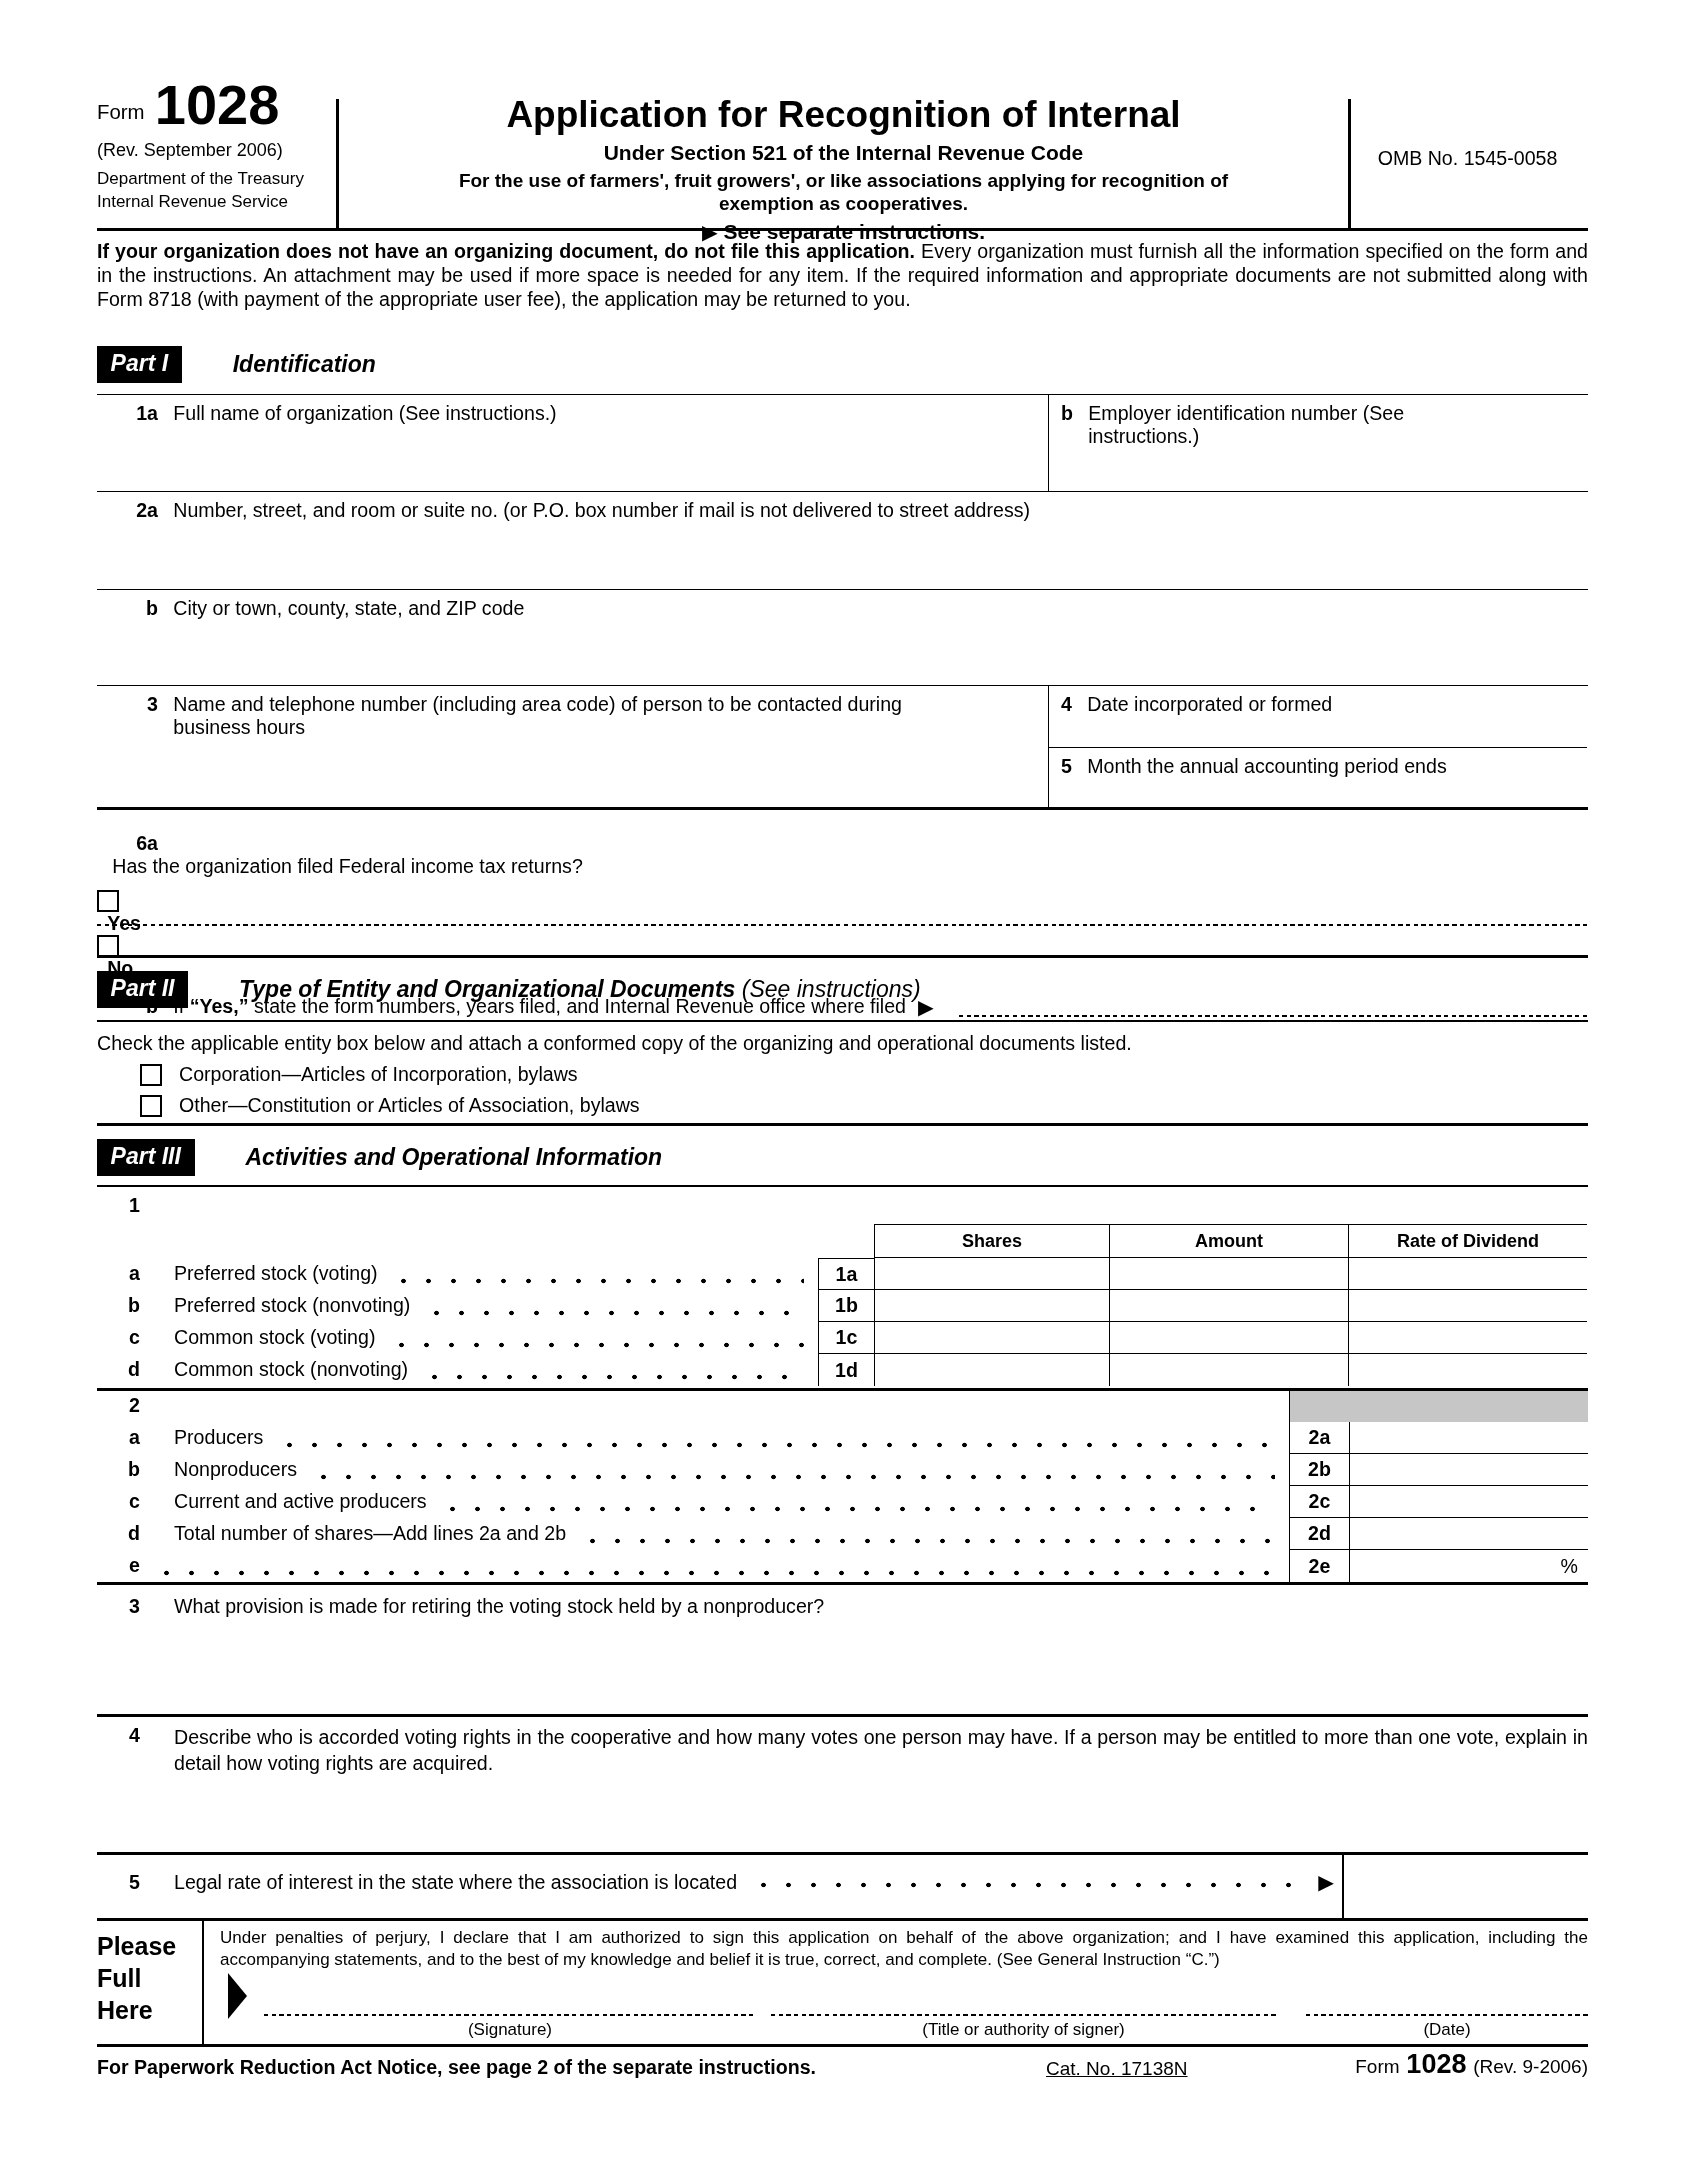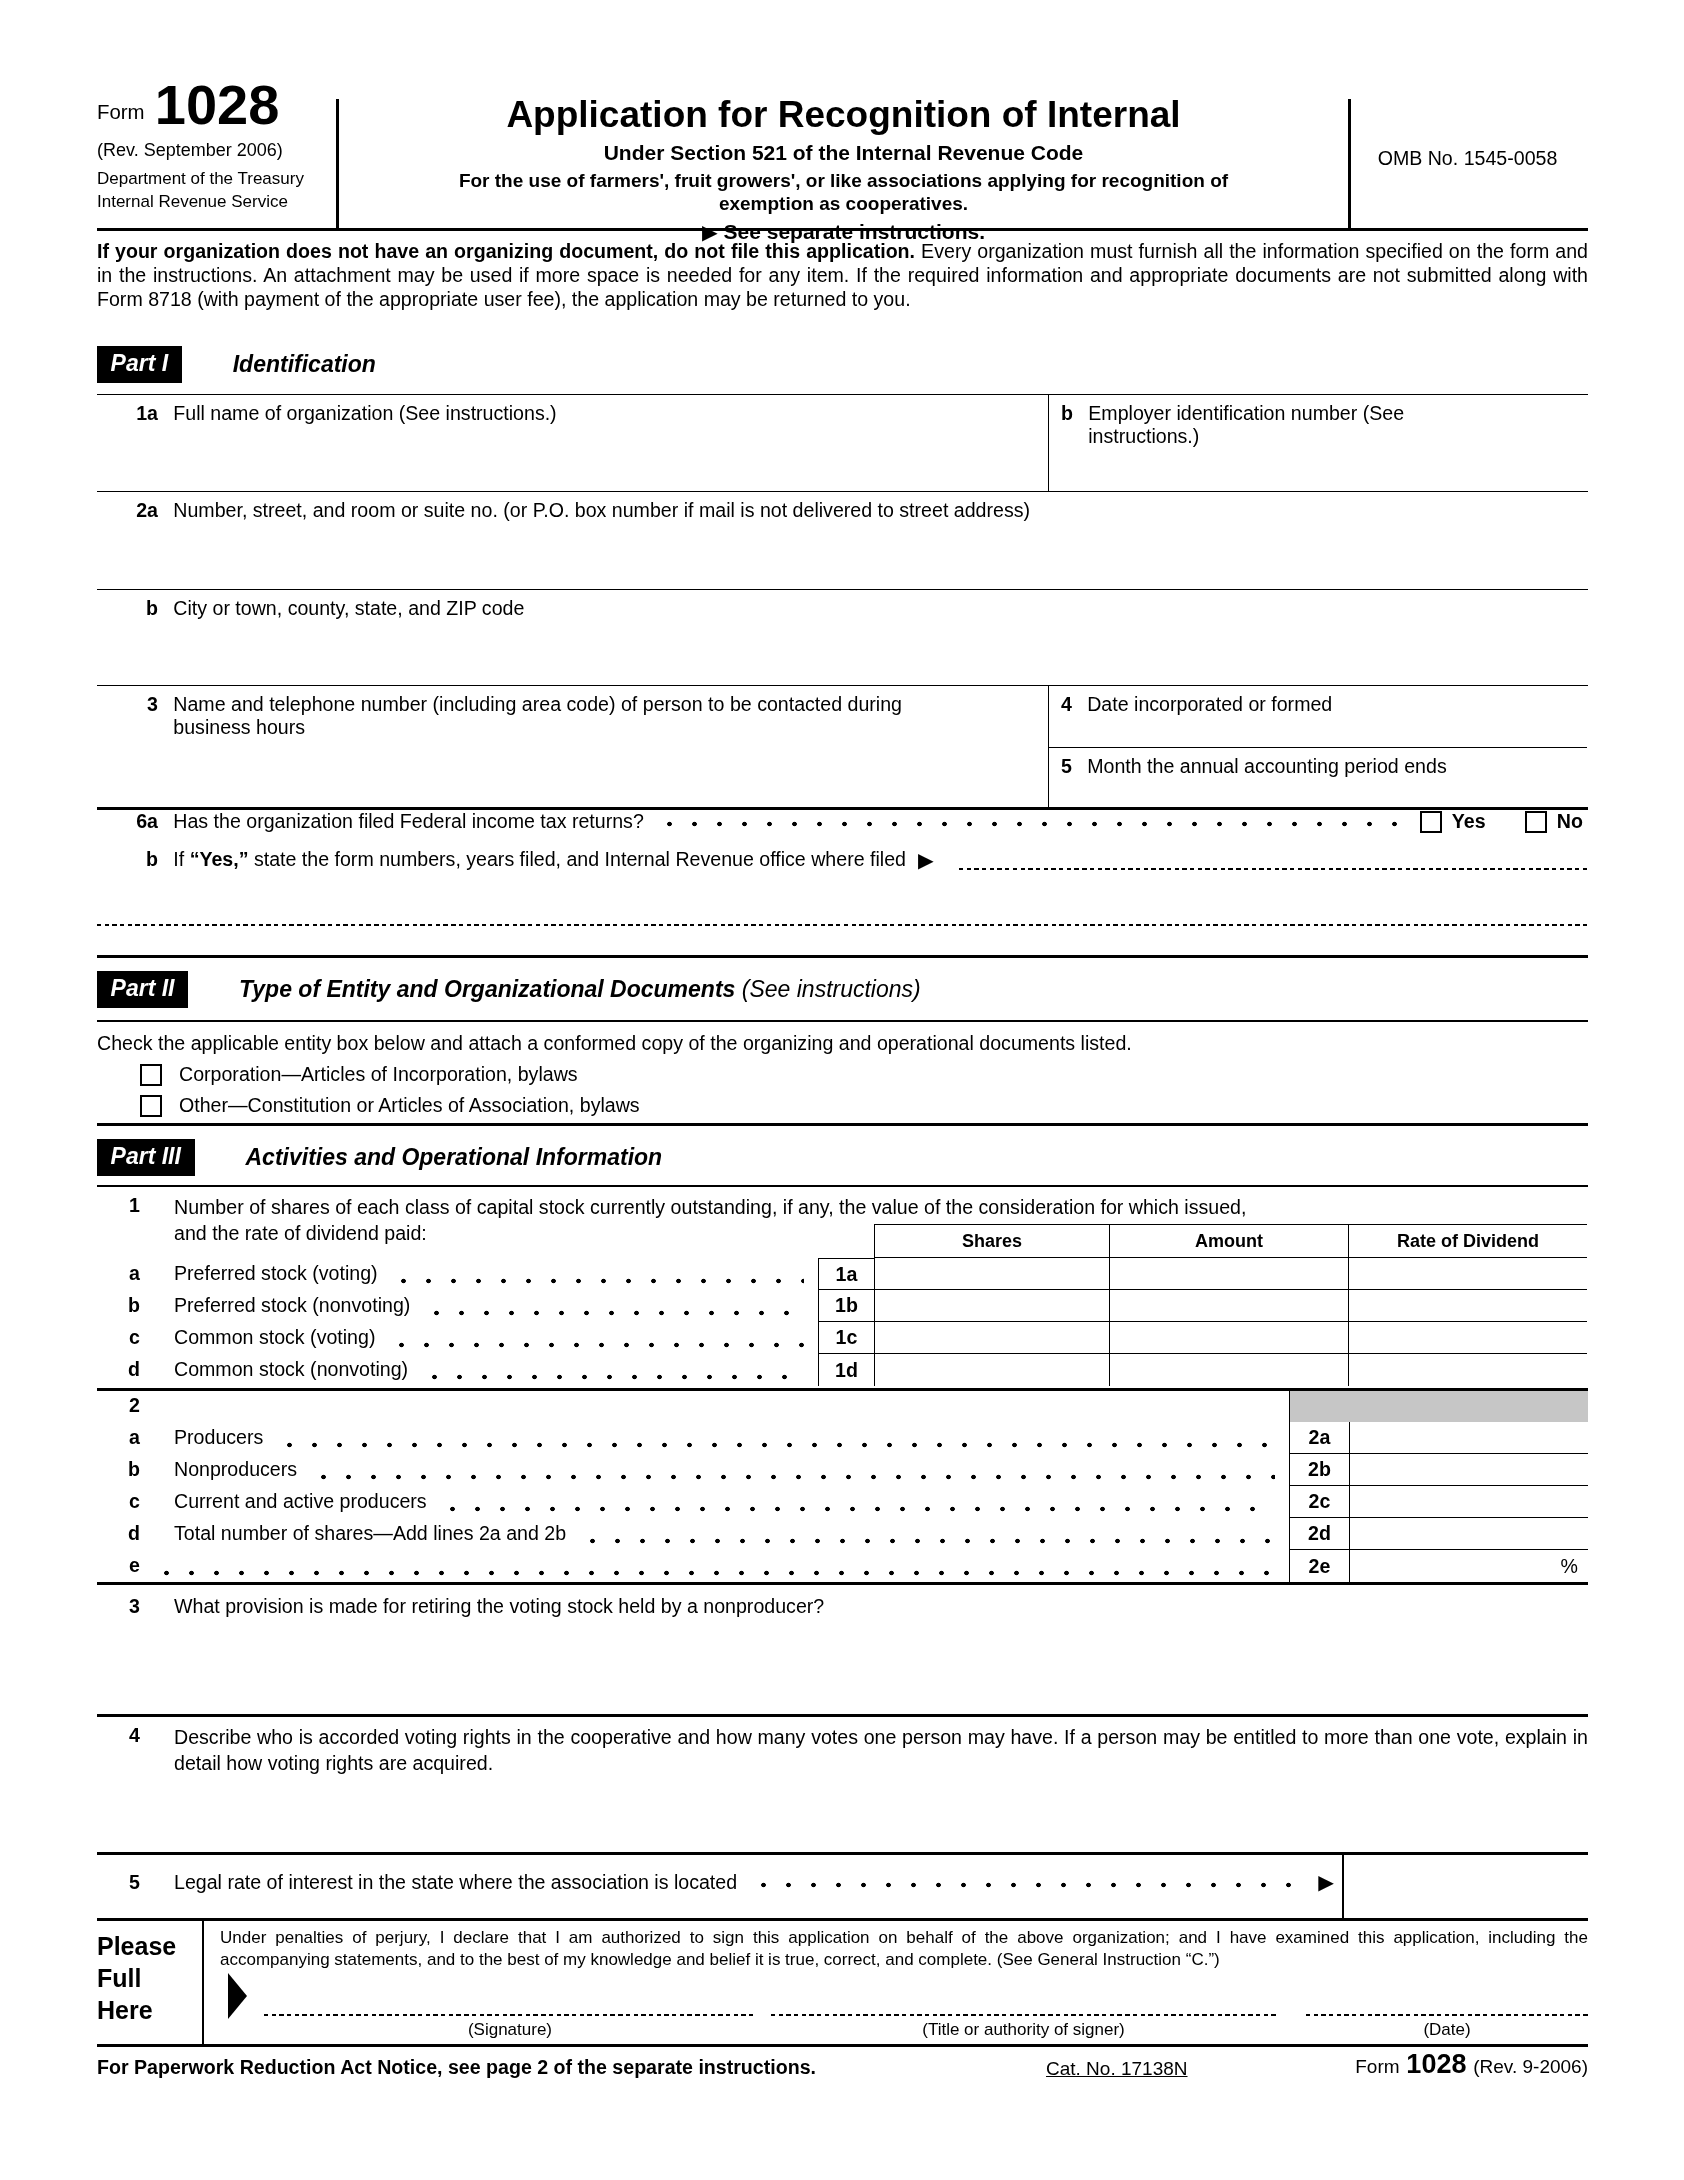--- a/index.html
+++ b/index.html
@@ -117,21 +117,21 @@
       <span class="rl">Date incorporated or formed</span>
     </div>
     <div class="cellpad" style="height:58px; padding-left:12px;">
       <span class="b" style="flex:none;">5</span>
       <span class="rl">Month the annual accounting period ends</span>
     </div>
   </div>
 </div>
 
 <div class="row" style="top:807px; height:148px; border-top-width:3.4px; display:block;">
-  <div style="display:flex; align-items:flex-end; ">
+  <div style="display:flex; align-items:flex-start; margin-top:22px;flex-direction:column;">
     <span class="rn">6a</span>
     <span class="rl">Has the organization filed Federal income tax returns?</span>
     <span class="leader"></span>
     <span class="cb"></span>
     <span class="b" style="margin:0 39px 0 10.2px;">Yes</span>
     <span class="cb"></span>
     <span class="b" style="margin:0 5.1px 0 10.2px;">No</span>
   </div>
   <div style="display:flex; align-items:center; margin-top:15.3px;">
     <span class="rn">b</span>
@@ -160,24 +160,20 @@
 
 <div class="hr" style="top:1123px;"></div>
 <div class="pbar" style="top:1139px;">
   <span class="pchip">Part III</span>
   <span class="ptitle">Activities and Operational Information</span>
 </div>
 <div class="hr hr2" style="top:1185px;"></div>
 
 <div class="abs" style="left:97px; top:1194px; width:1491px; display:flex;">
   <span class="rn2">1</span>
-  <span class="rl2" style="line-height:26.4px;">
-    <span style="display:block;">Number of shares of each class of capital stock currently outstanding, if any, the value of the consideration for which issued,</span>
-    <span style="display:block;">and the rate of dividend paid:</span>
-  </span>
 </div>
 
 <div class="abs" style="left:97px; top:1224px; width:1491px;">
   <div style="display:flex; height:34px;">
     <div style="width:777px;"></div>
     <div class="hdrcell" style="width:235px;">Shares</div>
     <div class="hdrcell" style="width:239px;">Amount</div>
     <div class="hdrcell" style="width:239px;">Rate of Dividend</div>
   </div>
 

